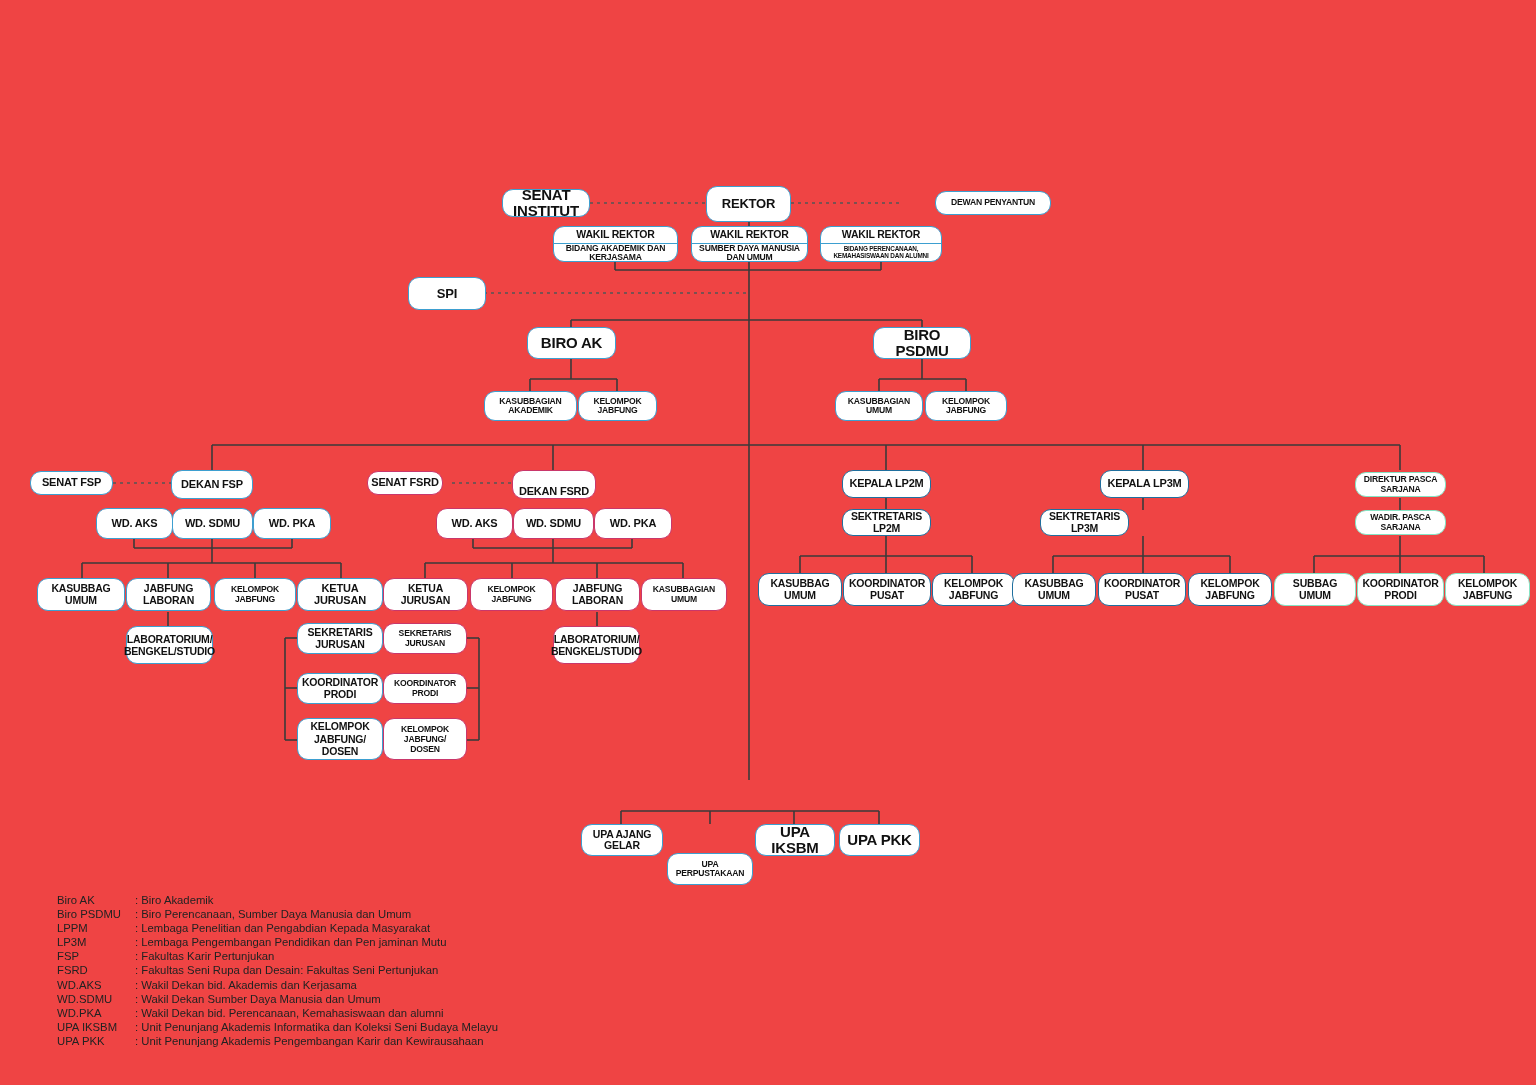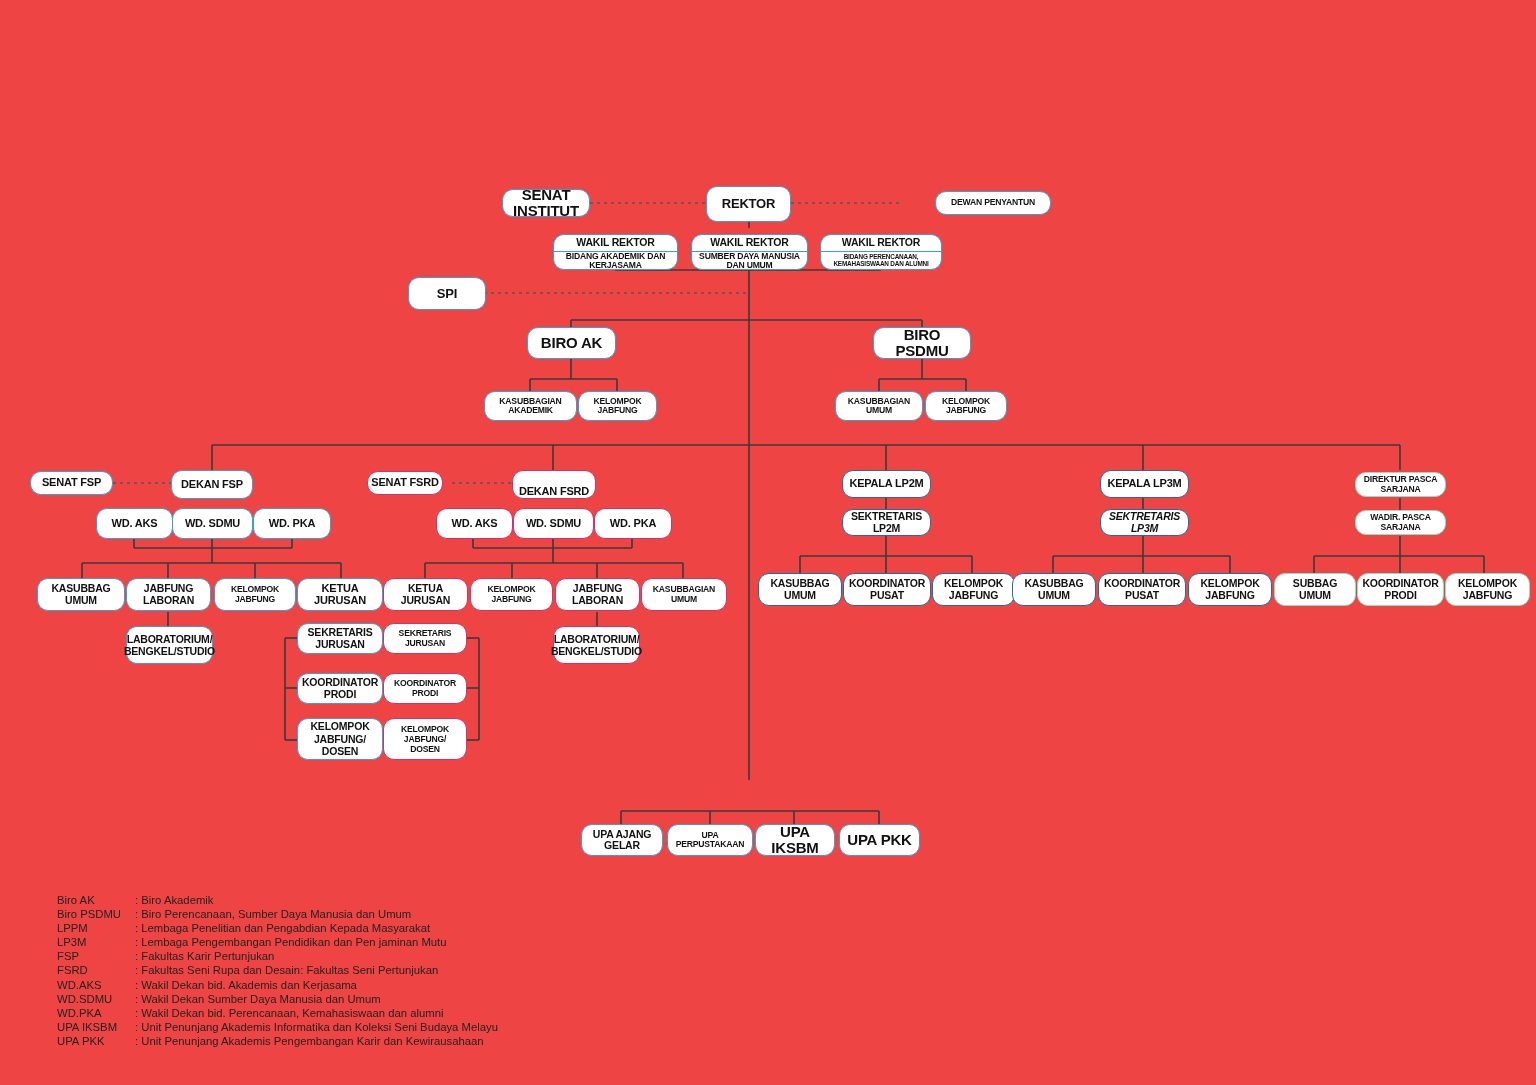--- a/index.html
+++ b/index.html
@@ -62,21 +62,20 @@
   .t-md { font-size:11px; }
   .t-sm { font-size:10.5px; }
   .t-xs { font-size:8.6px; }
   .t-xxs{ font-size:6.4px; }
 
   
   .split{
     display:block;
     padding:0;
     overflow:hidden;
-    margin-top:8px;
   }
   .split .top{
     display:flex; align-items:center; justify-content:center;
     height:47%;
     border-bottom:1.4px solid #3d9fd0;
     font-weight:bold;
   }
   .split .bot{
     display:flex; align-items:center; justify-content:center;
     height:53%;
@@ -365,21 +364,21 @@
   <div class="node c-dblue t-sm" style="left:843px; top:573px; width:88px; height:33px;">
     <span>KOORDINATOR PUSAT</span>
   </div>
   <div class="node c-dblue t-sm" style="left:932px; top:573px; width:83px; height:33px;">
     <span>KELOMPOK JABFUNG</span>
   </div>
 
   <div class="node c-dblue t-md" style="left:1100px; top:470px; width:89px; height:28px;">
     <span>KEPALA LP3M</span>
   </div>
-  <div class="node c-dblue t-sm" style="left:1100px; top:509px; width:89px; height:27px;font-style:italic;">
+  <div class="node c-dblue t-sm" style="left:1040px; top:509px; width:89px; height:27px;">
     <span>SEKTRETARIS LP3M</span>
   </div>
   <div class="node c-dblue t-sm" style="left:1012px; top:573px; width:84px; height:33px;">
     <span>KASUBBAG UMUM</span>
   </div>
   <div class="node c-dblue t-sm" style="left:1098px; top:573px; width:88px; height:33px;">
     <span>KOORDINATOR PUSAT</span>
   </div>
   <div class="node c-dblue t-sm" style="left:1188px; top:573px; width:84px; height:33px;">
     <span>KELOMPOK JABFUNG</span>
@@ -397,21 +396,21 @@
   <div class="node c-mint t-sm" style="left:1357px; top:573px; width:87px; height:33px;">
     <span>KOORDINATOR PRODI</span>
   </div>
   <div class="node c-mint t-sm" style="left:1445px; top:573px; width:85px; height:33px;">
     <span>KELOMPOK JABFUNG</span>
   </div>
 
   <div class="node c-blue t-sm" style="left:581px; top:824px; width:82px; height:32px;">
     <span>UPA AJANG GELAR</span>
   </div>
-  <div class="node c-blue t-xs" style="left:667px; top:824px; width:86px; height:32px;">
+  <div class="node c-blue t-xs" style="left:667px; top:853px; width:86px; height:32px;">
     <span>UPA PERPUSTAKAAN</span>
   </div>
   <div class="node c-blue t-lg" style="left:755px; top:824px; width:80px; height:32px;">
     <span>UPA IKSBM</span>
   </div>
   <div class="node c-blue t-lg" style="left:839px; top:824px; width:81px; height:32px;">
     <span>UPA PKK</span>
   </div>
 
   <div id="legend">

